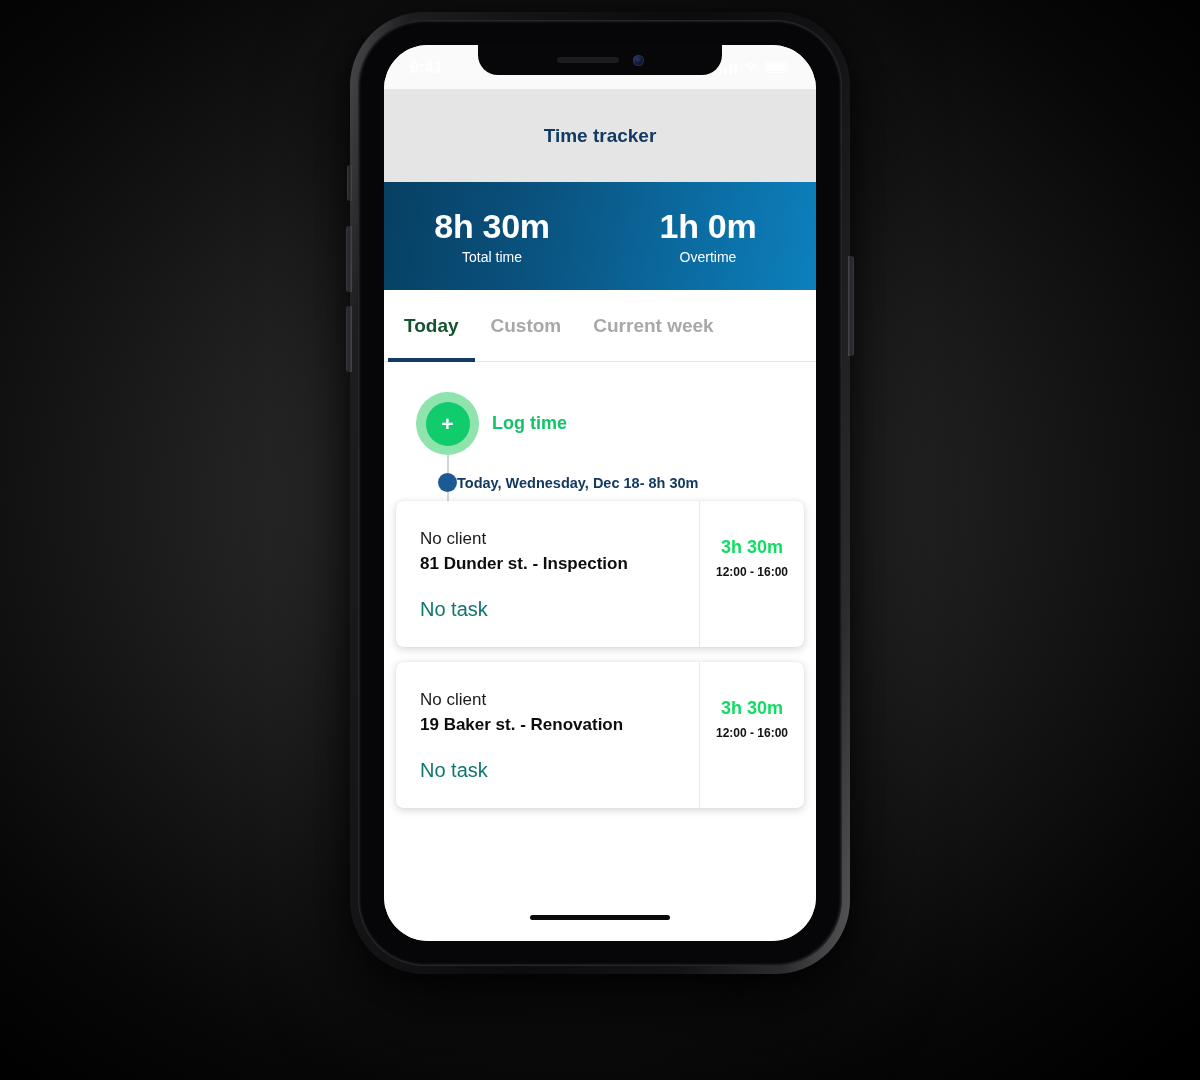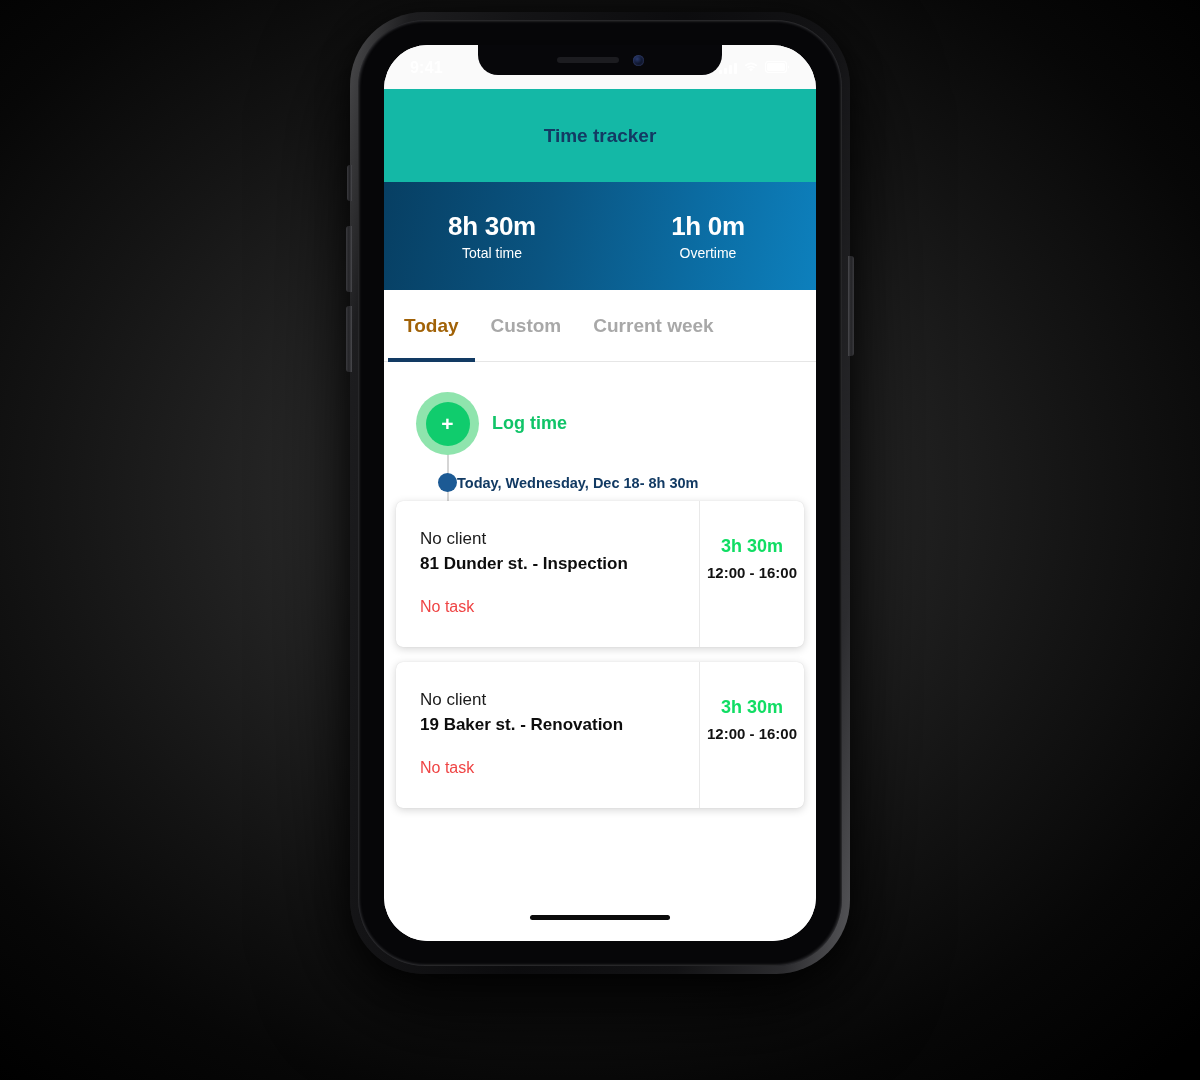--- a/index.html
+++ b/index.html
@@ -74,47 +74,47 @@
     font-size:16px; font-weight:bold; color:#ffffff; letter-spacing:.2px;
     padding-top:2px;
   }
   #status-icons { display:flex; align-items:center; gap:6px; padding-top:2px; }
   .bar { width:3px; background:#ffffff; border-radius:1px; display:inline-block; }
   #signal-icon { display:flex; align-items:flex-end; gap:2px; height:11px; }
 
   
   #app-header {
     position:absolute; top:44px; left:0; width:432px; height:93px;
-    background:#14b8a6;
+    background:#e5e5e5;
     display:flex; align-items:center; justify-content:center;
   }
   #page-title { font-size:19px; font-weight:bold; color:#133a63; }
 
   
   #summary-bar {
     position:absolute; top:137px; left:0; width:432px; height:108px;
     background:linear-gradient(100deg,#073f63 0%,#0a5481 38%,#0b6ba1 70%,#0d80bd 100%);
     display:flex; align-items:center;
   }
   .summary-cell { flex:1; text-align:center; color:#fff; }
-  .summary-value { font-size:26px; font-weight:bold; letter-spacing:-.3px; }
+  .summary-value { font-size:34px; font-weight:bold; letter-spacing:-.3px; }
   .summary-label { font-size:14px; margin-top:3px; font-weight:normal; }
 
   
   #tabs {
     position:absolute; top:245px; left:0; width:432px; height:72px;
     display:flex; align-items:center; padding-left:4px;
     border-bottom:1px solid #e6e6e6; background:#fff;
   }
   .tab {
     font-size:19px; font-weight:bold; color:#a8a8a8;
     padding:0 16px; height:72px; display:flex; align-items:center;
     position:relative; cursor:pointer; white-space:nowrap;
   }
-  .tab.active { color:#a16207; }
+  .tab.active { color:#14532d; }
   .tab.active::after {
     content:""; position:absolute; left:0; right:0; bottom:0;
     height:4px; background:#123a63;
   }
 
   
   #content { position:absolute; top:317px; left:0; width:432px; bottom:0; background:#fff; }
 
   #timeline-line {
     position:absolute; left:63px; top:60px; width:2px; height:112px;
@@ -149,28 +149,28 @@
   #entry-list { position:absolute; left:0; top:139px; width:432px; }
   .entry-card {
     position:relative; margin:0 12px 15px 12px;
     background:#fff; border-radius:7px;
     box-shadow: 0 2px 9px rgba(0,0,0,.17), 0 0 1px rgba(0,0,0,.14);
     display:flex; min-height:146px; overflow:hidden; cursor:pointer;
   }
   .entry-main { flex:1; padding:26px 18px 20px 24px; }
   .entry-client { font-size:17px; color:#1a1a1a; line-height:1.45; }
   .entry-title  { font-size:17px; font-weight:bold; color:#0d0d0d; line-height:1.45; white-space:nowrap; }
-  .entry-task   { font-size:16px; color:#ef4444; margin-top:22px; }
+  .entry-task   { font-size:20px; color:#0f766e; margin-top:22px; }
   .entry-side {
     width:105px; border-left:1px solid #e9e9e9;
     display:flex; flex-direction:column; align-items:center; justify-content:center;
     padding-bottom:32px;
   }
   .entry-duration { font-size:18px; font-weight:bold; color:#10dd63; }
-  .entry-range { font-size:15px; font-weight:bold; color:#121212; margin-top:7px; white-space:nowrap; }
+  .entry-range { font-size:12px; font-weight:bold; color:#121212; margin-top:7px; white-space:nowrap; }
 
   
   #home-indicator {
     position:absolute; bottom:21px; left:50%; transform:translateX(-50%);
     width:140px; height:5px; border-radius:3px; background:#0b0b0b;
   }
 </style>
 </head>
 <body>
 

